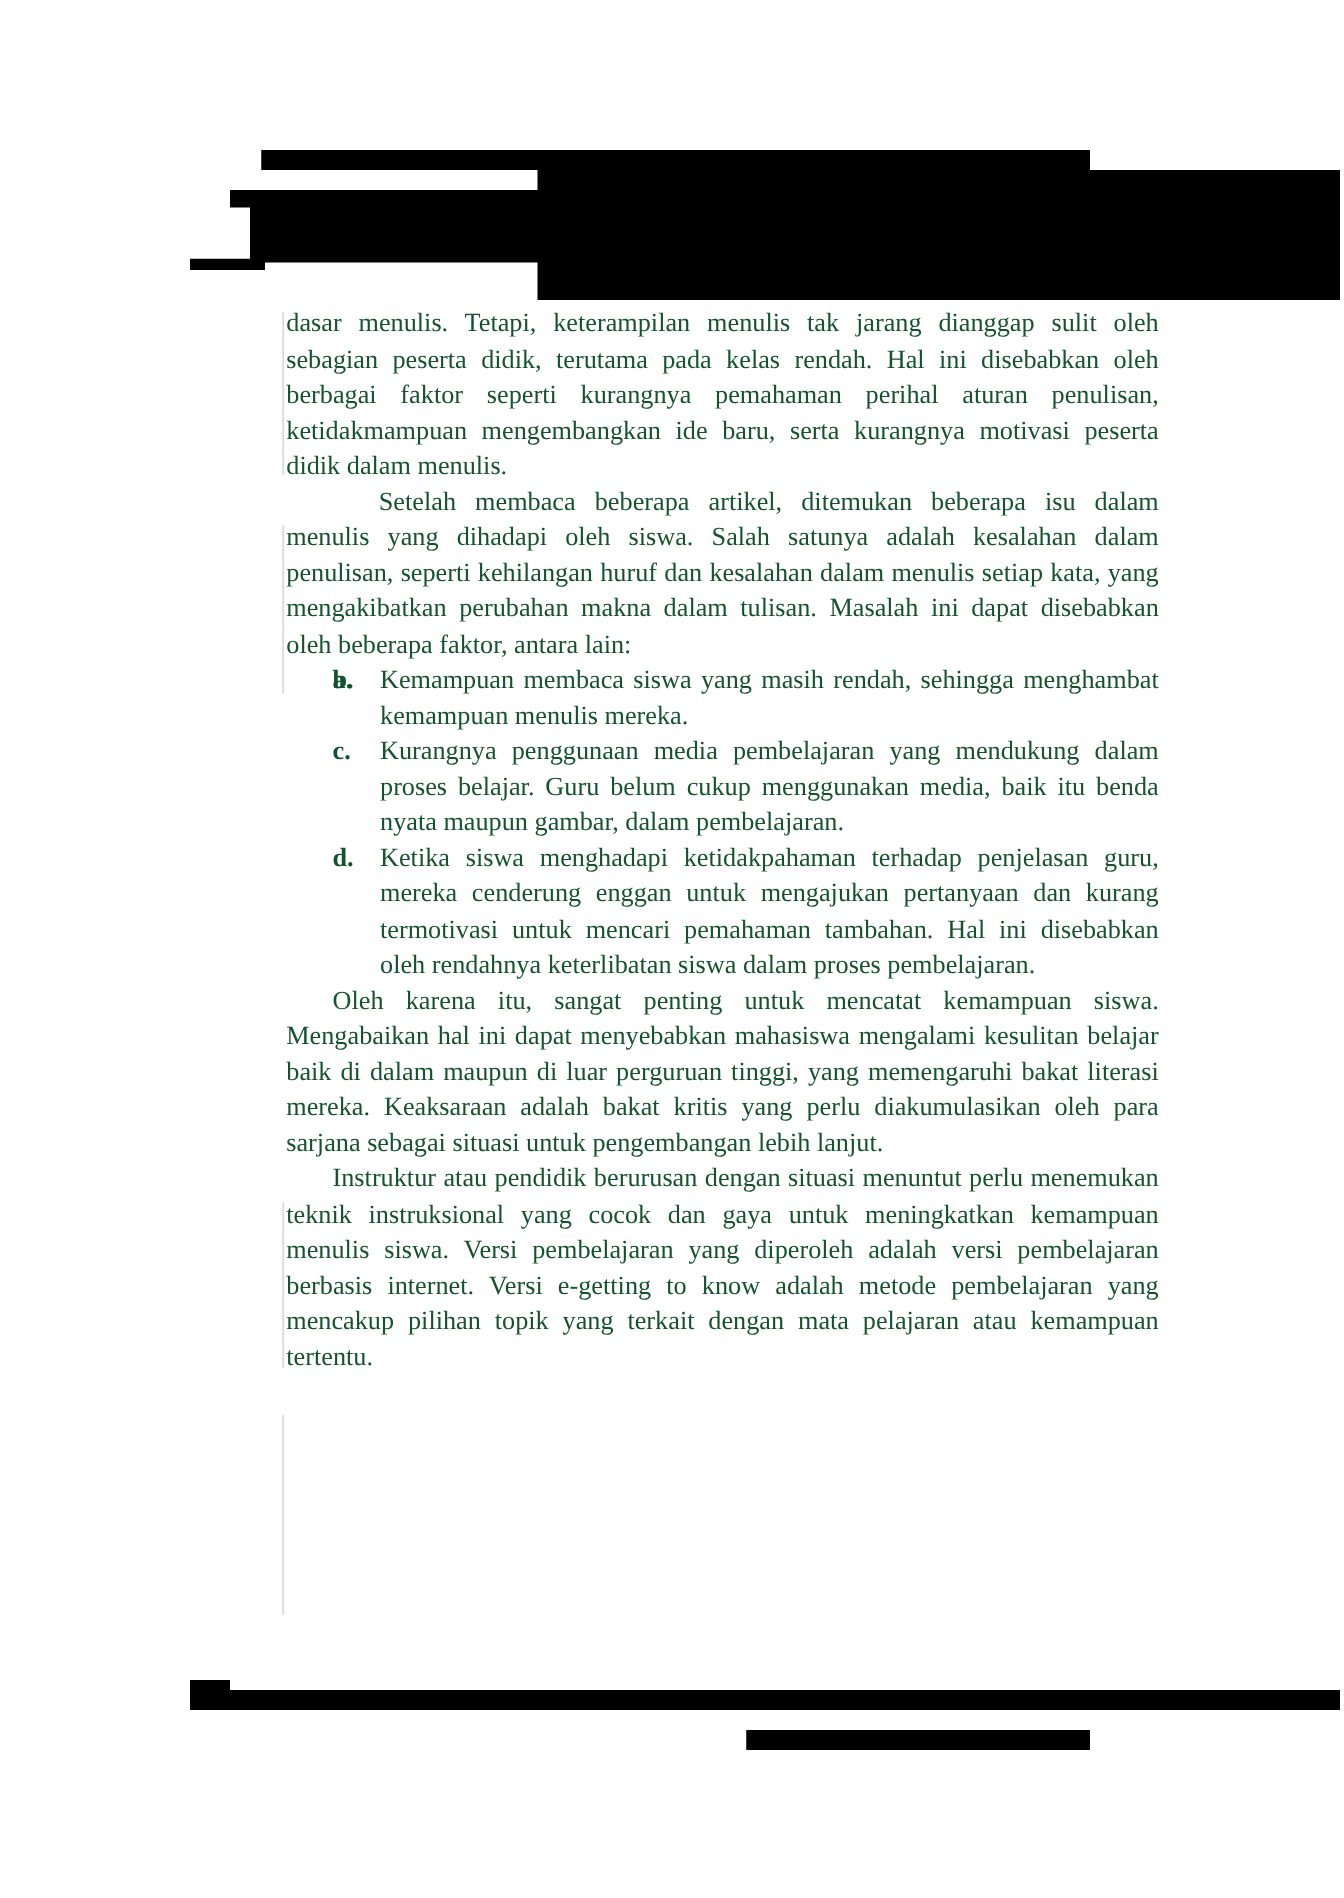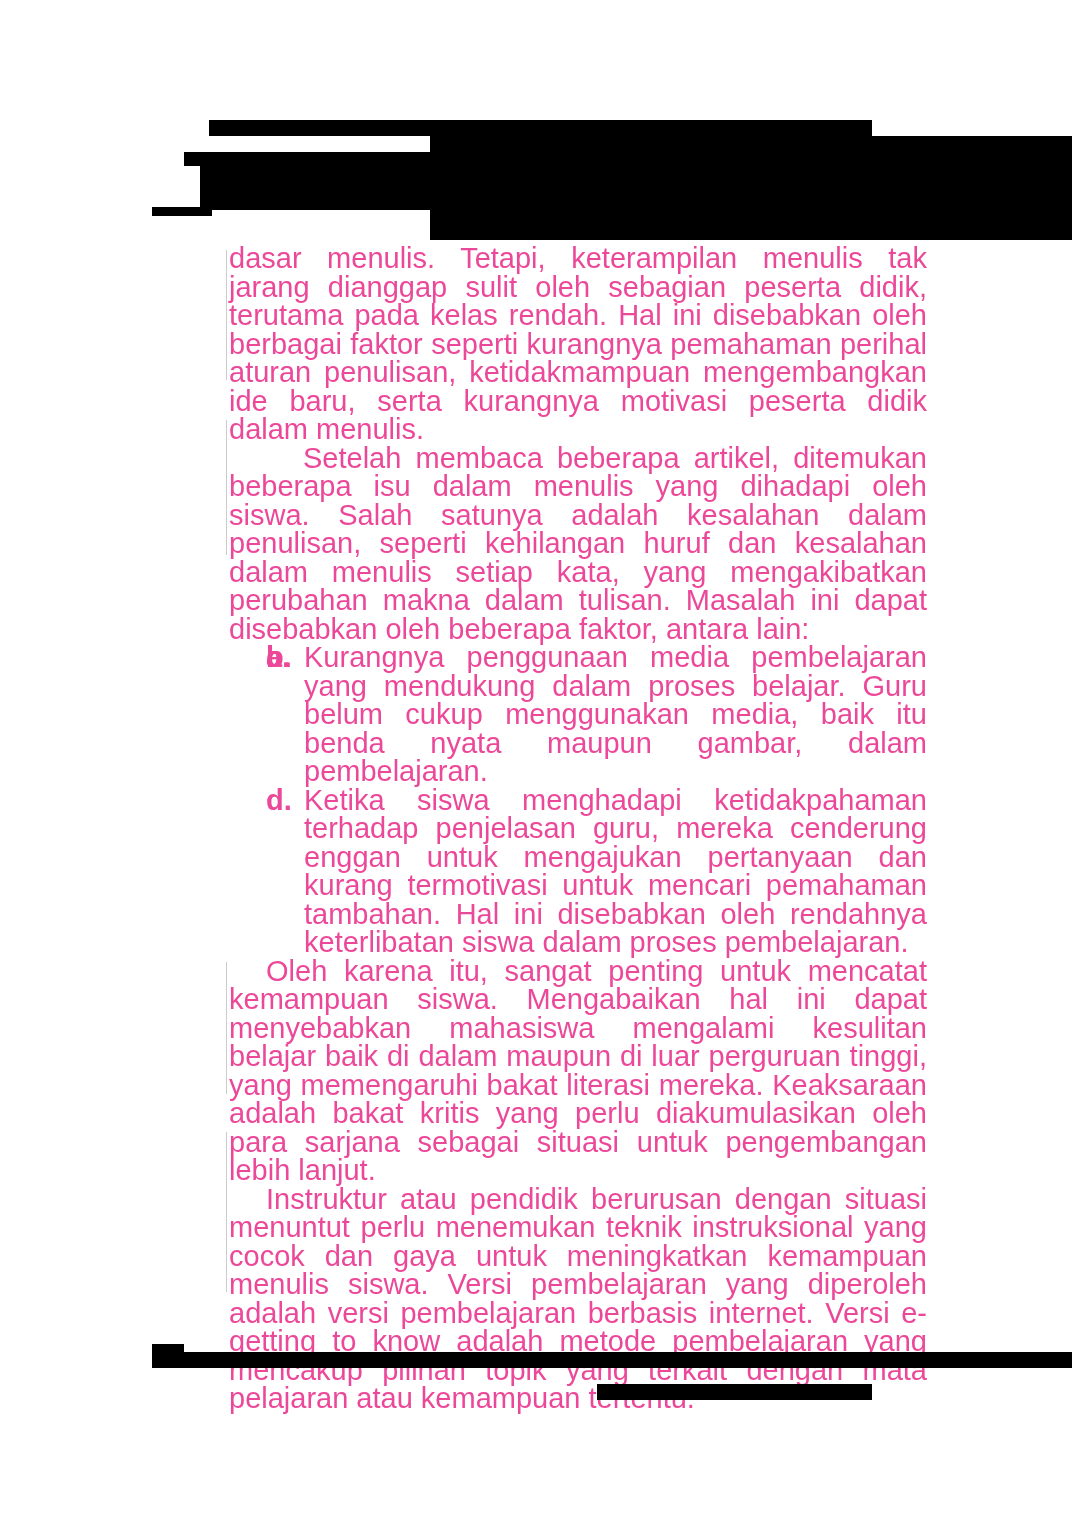--- a/index.html
+++ b/index.html
@@ -3,24 +3,24 @@
 <meta charset="utf-8">
 <style>
   html, body { margin: 0; padding: 0; background: #ffffff; }
   body { width: 1075px; height: 1518px; position: relative; overflow: hidden; }
   .redact { position: absolute; background: #000000; }
   .page-text {
     position: absolute;
     left: 229px;
     top: 244px;
     width: 698px;
-    font-family: Liberation Sans, sans-serif;
-    font-size: 29px;
+    font-family: Liberation Serif, serif;
+    font-size: 21px;
     line-height: 28.5px;
-    color: #ec4899;
+    color: #14532d;
     text-align: justify;
   }
   .page-text p { margin: 0; }
   .indent-first { text-indent: 74px; }
   .indent-small { text-indent: 37px; }
   .list { margin: 0; padding: 0; list-style: none; }
   .list li { position: relative; padding-left: 75px; text-align: justify; }
   .list .marker {
     position: absolute; left: 37px; top: 0;
     font-weight: bold;
@@ -46,20 +46,21 @@
 
 <div class="page-text">
   <p>dasar menulis. Tetapi, keterampilan menulis tak jarang dianggap sulit oleh sebagian peserta didik, terutama pada kelas rendah. Hal ini disebabkan oleh berbagai faktor seperti kurangnya pemahaman perihal aturan penulisan, ketidakmampuan mengembangkan ide baru, serta kurangnya motivasi peserta didik dalam menulis.</p>
   <p class="indent-first">Setelah membaca beberapa artikel, ditemukan beberapa isu dalam menulis yang dihadapi oleh siswa. Salah satunya adalah kesalahan dalam penulisan, seperti kehilangan huruf dan kesalahan dalam menulis setiap kata, yang mengakibatkan perubahan makna dalam tulisan. Masalah ini dapat disebabkan oleh beberapa faktor, antara lain:</p>
   <ul class="list">
     <li>
       <span class="marker">a.</span>
     </li>
     <li>
       <span class="marker">b.</span>
+      <span>Kemampuan membaca siswa yang masih rendah, sehingga menghambat kemampuan menulis mereka.</span>
     </li>
     <li>
       <span class="marker">c.</span>
       <span>Kurangnya penggunaan media pembelajaran yang mendukung dalam proses belajar. Guru belum cukup menggunakan media, baik itu benda nyata maupun gambar, dalam pembelajaran.</span>
     </li>
     <li>
       <span class="marker">d.</span>
       <span>Ketika siswa menghadapi ketidakpahaman terhadap penjelasan guru, mereka cenderung enggan untuk mengajukan pertanyaan dan kurang termotivasi untuk mencari pemahaman tambahan. Hal ini disebabkan oleh rendahnya keterlibatan siswa dalam proses pembelajaran.</span>
     </li>
   </ul>

